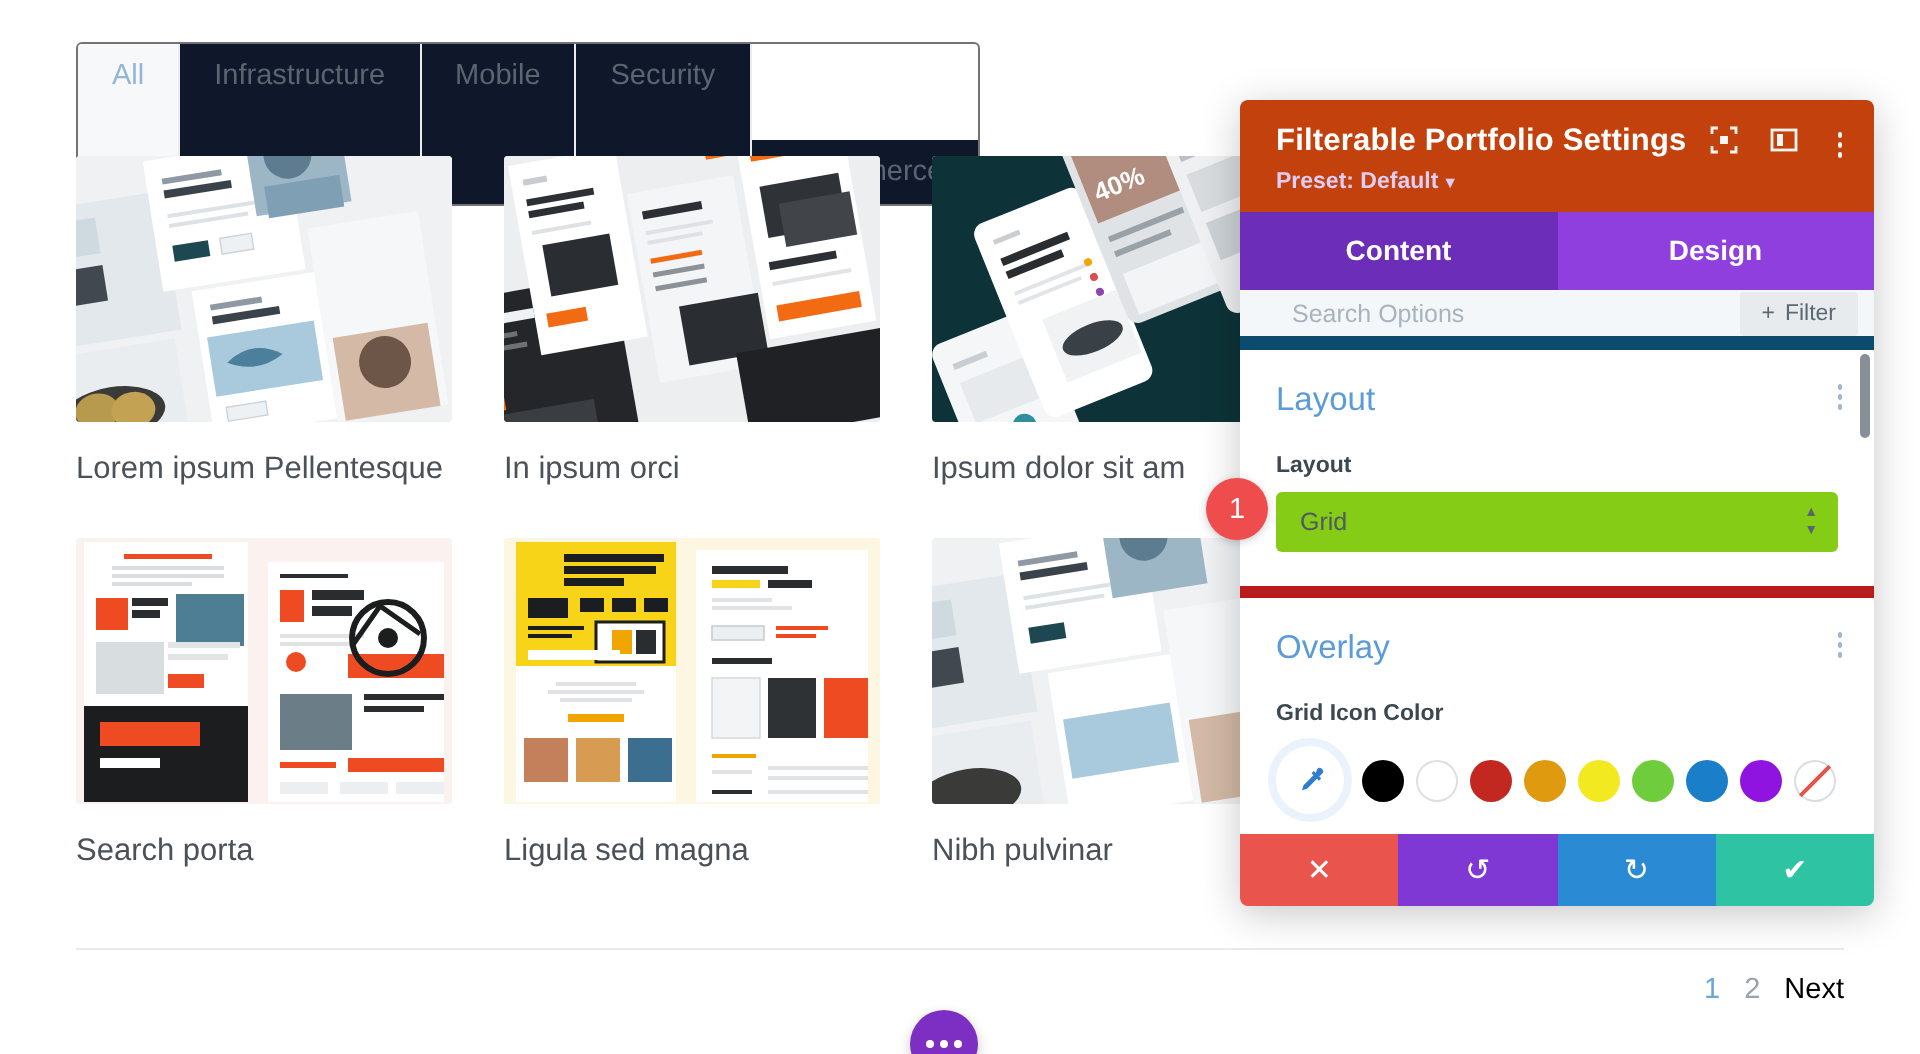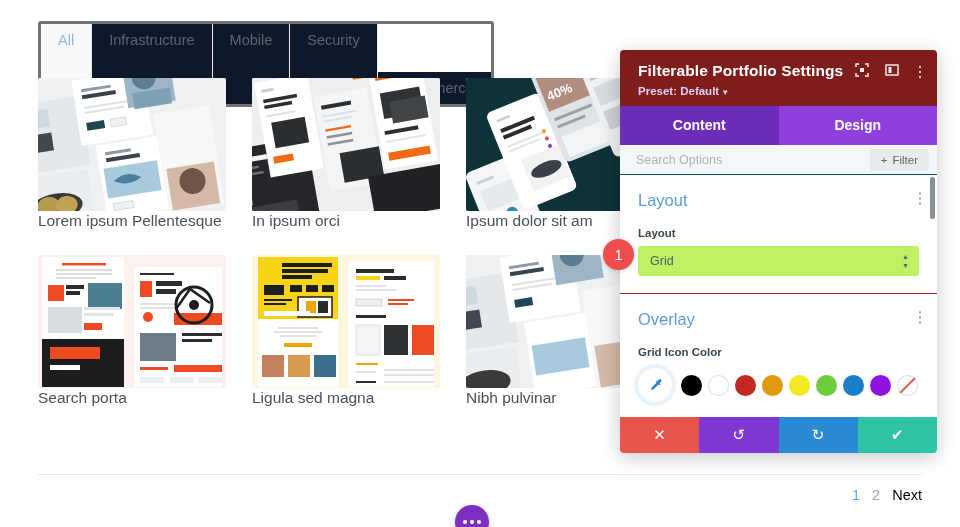--- a/index.html
+++ b/index.html
@@ -8,42 +8,42 @@
     overflow: hidden;
     background: #ffffff;
     font-family: "Liberation Sans", sans-serif;
     -webkit-font-smoothing: antialiased;
   }
   #root { position: relative; width: 960px; height: 527px; background: #fff; }
 
   
   .filterbar {
     position: absolute; left: 38px; top: 21px;
-    display: flex; border: 3px solid #737373; border-radius: 3px;
+    display: flex; border: 1px solid #737373; border-radius: 3px;
     background: #fff; overflow: hidden;
   }
   .filter-tab {
     padding: 8px 17px; font-size: 14.5px; color: #5a6570;
     border-right: 1px solid #e9ebed; white-space: nowrap;
     background: #0f172a; line-height: 16px;
   }
   .filter-tab:last-child { border-right: none; margin-top: 48px; }
   .filter-tab.active { background: #f6f8f9; color: #94b6d6; }
 
   
   .grid { position: absolute; left: 38px; top: 78px; width: 600px; }
   .grid-row { display: flex; gap: 26px; margin-bottom: 14px; }
   .card { width: 188px; }
   .thumb {
     width: 188px; height: 133px; border-radius: 2px;
     overflow: hidden; position: relative; background: #eceef0;
   }
   .thumb svg { display: block; width: 100%; height: 100%; }
   .cap {
-    font-size: 15.5px; color: #4a5159;
+    margin-top: 14px; font-size: 15.5px; color: #4a5159;
     line-height: 20px; white-space: nowrap; overflow: hidden;
   }
   .row2 { margin-top: 24px; }
 
   
   .sep { position: absolute; left: 38px; top: 474px; width: 884px; height: 1px; background: #e8eaec; }
   .pager { position: absolute; right: 38px; top: 487px; display: flex; gap: 12px; font-size: 14.5px; align-items: baseline; }
   .pg { color: #9aa3ab; }
   .pg.current { color: #6aa7d8; }
   .pg.next { color: #000000; }
@@ -59,55 +59,55 @@
   .fab i { width: 4px; height: 4px; border-radius: 50%; background: #fff; display: block; }
 
   
   .modal {
     position: absolute; left: 620px; top: 50px;
     width: 317px; height: 403px;
     background: #fff; border-radius: 4px;
     box-shadow: 0 4px 20px rgba(0,0,0,.22);
     overflow: hidden; display: flex; flex-direction: column;
   }
-  .m-head { background: #7f1d1d; padding: 12px 14px 9px 18px; position: relative; }
+  .m-head { background: #c2410c; padding: 12px 14px 9px 18px; position: relative; }
   .m-title { color: #fff; font-size: 15.5px; font-weight: bold; letter-spacing: .1px; }
   .m-preset { color: #e0cdf4; font-size: 11.5px; font-weight: bold; margin-top: 5px; }
   .m-preset .caret { font-size: 8px; margin-left: 2px; }
   .m-head-icons { position: absolute; right: 12px; top: 13px; display: flex; gap: 16px; align-items: center; }
   .hicon { color: #fff; opacity: .95; display: block; }
   .dots-v { display: flex; flex-direction: column; gap: 2.5px; padding: 1px 4px; }
   .dots-v i { width: 2.5px; height: 2.5px; background: #fff; border-radius: 50%; display: block; }
 
   .m-tabs { display: flex; background: #6c2eb9; }
   .m-tab {
     flex: 1; text-align: center; color: #fff; font-size: 14px;
     font-weight: bold; padding: 11px 0 12px;
   }
   .m-tab.active { background: #8e3fdd; }
 
   .m-search {
     display: flex; align-items: center; justify-content: space-between;
-    background: #f4f7f9; padding: 0 8px 0 16px; height: 30px;
-    border-bottom: 1px solid #0c4a6e;
+    background: #f4f7f9; padding: 0 8px 0 26px; height: 30px;
+    border-bottom: 7px solid #0c4a6e;
   }
   .m-search-ph { font-size: 12.5px; color: #a9b3bd; }
   .m-filter-btn {
     background: #e7ebee; color: #5d6873; font-size: 11.5px;
     padding: 5px 11px; border-radius: 2px; display: flex; gap: 5px; align-items: center;
   }
   .m-body { flex: 1; overflow: hidden; position: relative; background: #fff; }
   .sect { padding: 14px 18px 0; position: relative; }
-  .sect + .sect { border-top: 1px solid #b91c1c; margin-top: 17px; }
+  .sect + .sect { border-top: 6px solid #b91c1c; margin-top: 17px; }
   .sect-title { color: #5b9bd8; font-size: 16.5px; line-height: 22px; }
   .sect-dots { position: absolute; right: 16px; top: 17px; }
   .sect-dots i { width: 2.5px; height: 2.5px; background: #9fb6cc; border-radius: 50%; display: block; margin-bottom: 2.5px; }
   .fld-label { font-size: 11.5px; font-weight: bold; color: #3c4750; margin: 16px 0 7px; }
   .select {
-    height: 30px; background: #bef264; border-radius: 3px;
+    height: 30px; background: #84cc16; border-radius: 3px;
     display: flex; align-items: center; justify-content: space-between;
     padding: 0 10px 0 12px; font-size: 12.5px; color: #4f5a63;
   }
   .select .arrows { display: flex; flex-direction: column; gap: 2px; color: #5a646d; font-size: 7px; line-height: 7px; }
 
   .swatches { display: flex; align-items: center; gap: 6px; margin-top: 10px; }
   .sw { width: 21px; height: 21px; border-radius: 50%; display: block; flex: none; }
   .sw.ring { box-shadow: inset 0 0 0 1px rgba(0,0,0,.13); }
   .eyedrop {
     width: 34px; height: 34px; border-radius: 50%; background: #fff;

